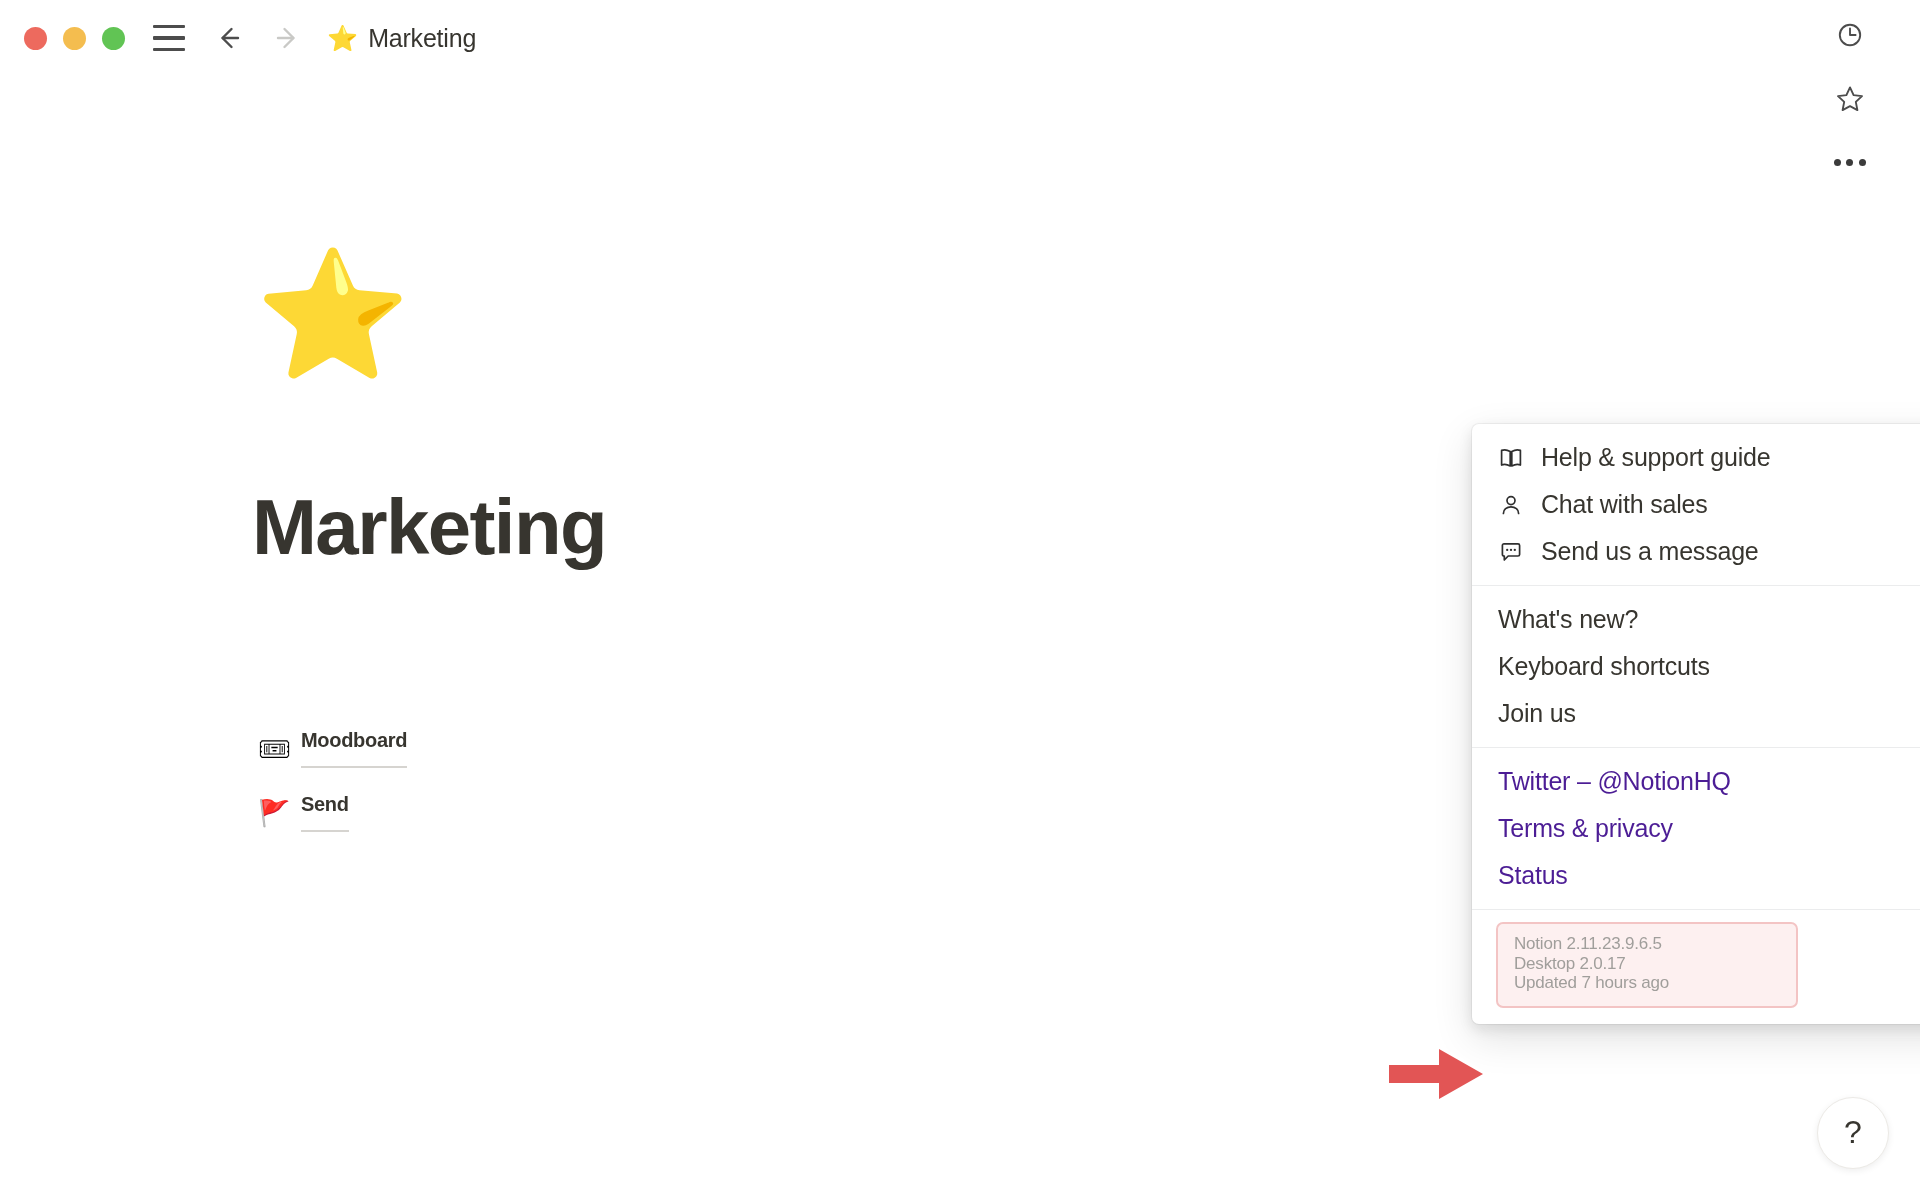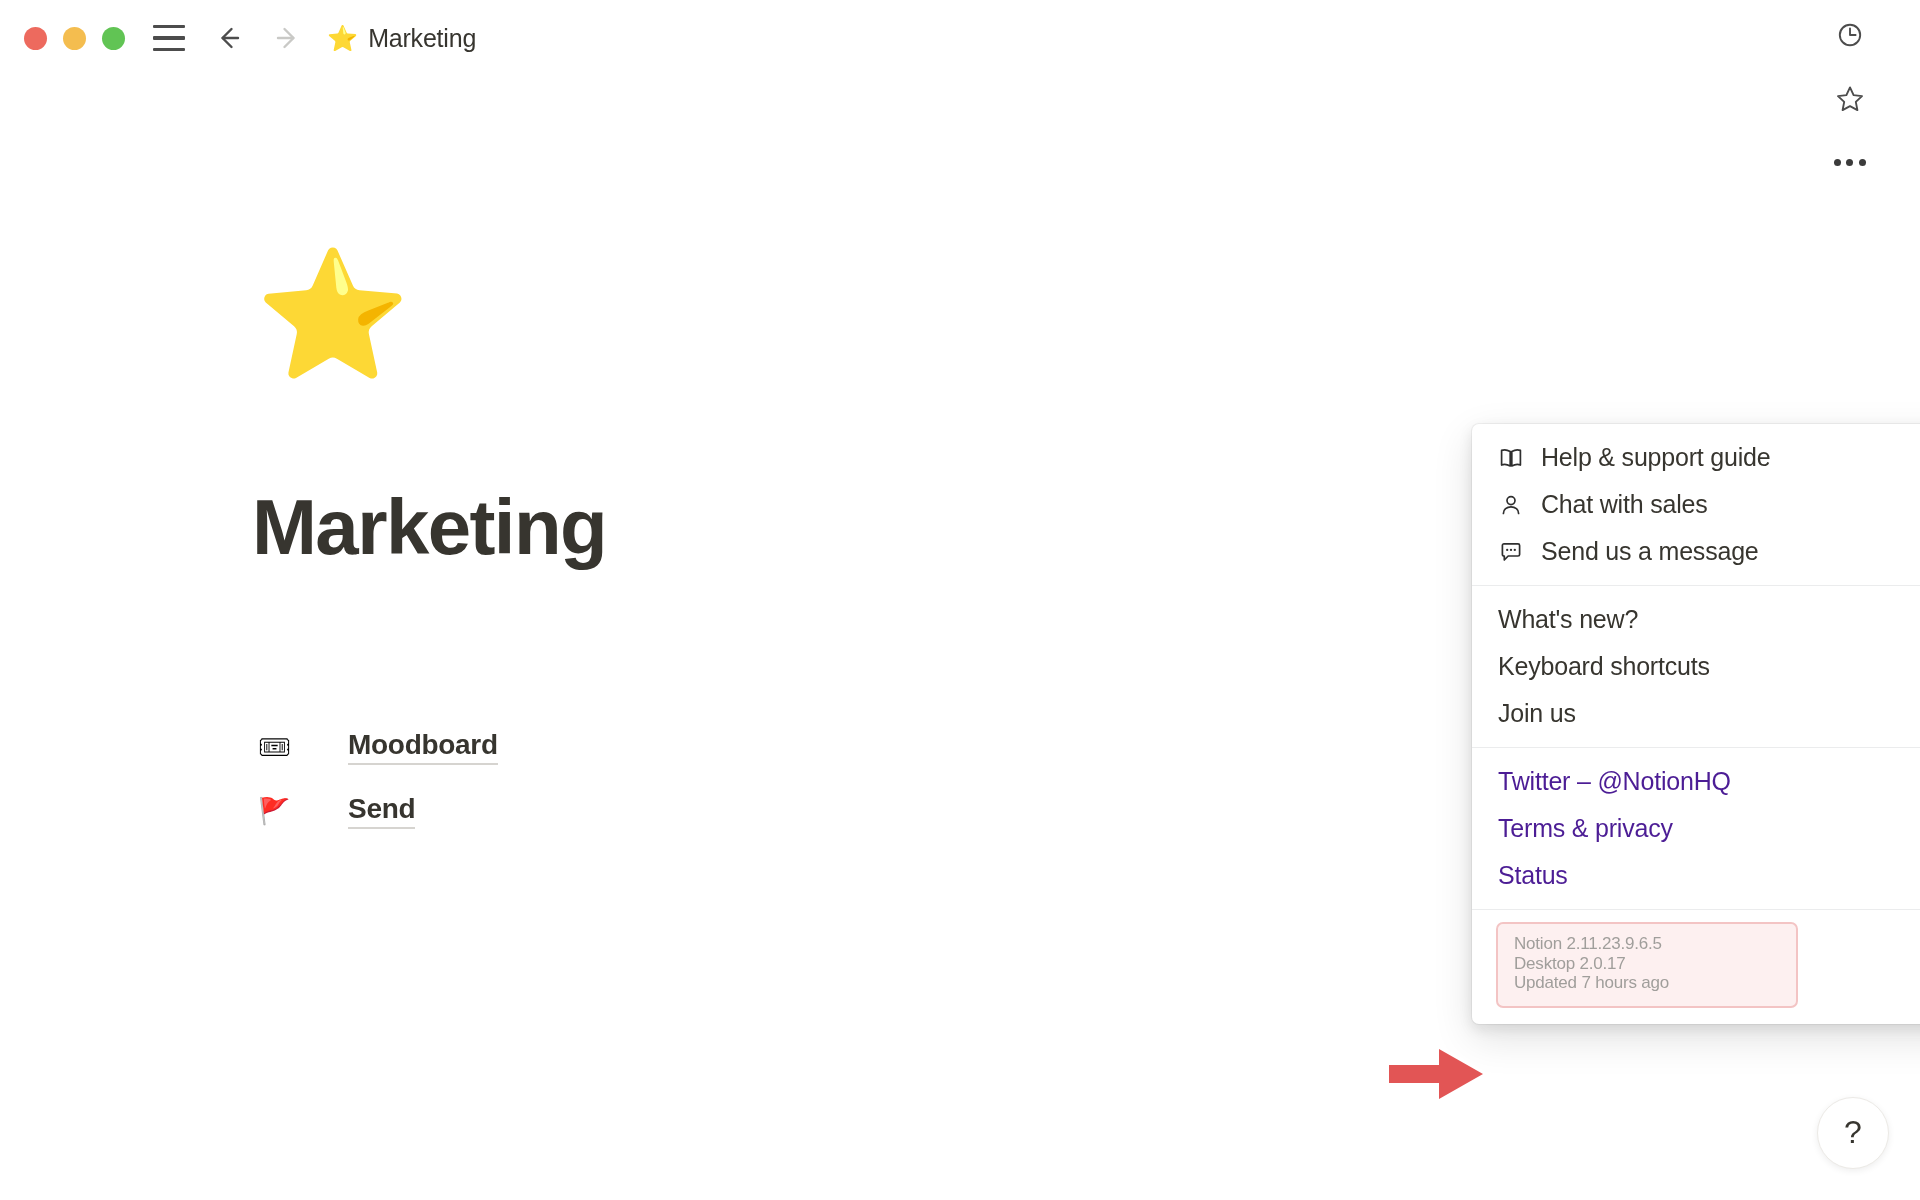--- a/index.html
+++ b/index.html
@@ -157,27 +157,26 @@
   #link-moodboard { top: 653px; }
   #link-goals     { top: 717px; }
   .link-emoji {
     font-size: 26px;
     line-height: 1;
     width: 30px;
     text-align: center;
     font-family: "DejaVu Sans", sans-serif;
   }
   .link-text {
-    font-size: 28px;
+    font-size: 20px;
     font-weight: bold;
     color: #37352f;
     border-bottom: 2px solid #d6d4d0;
-    padding-bottom: 2px;
+    padding-bottom: 14px;
     letter-spacing: -0.3px;
-    margin-left: 47px;
   }
 
   
   #help-menu {
     position: absolute;
     left: 1472px;
     top: 348px;
     width: 501px;
     background: #ffffff;
     border-radius: 7px;

